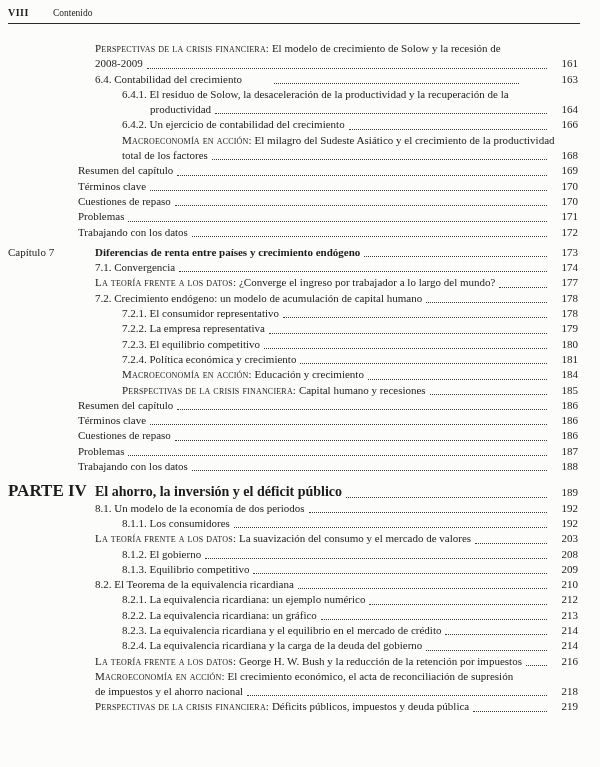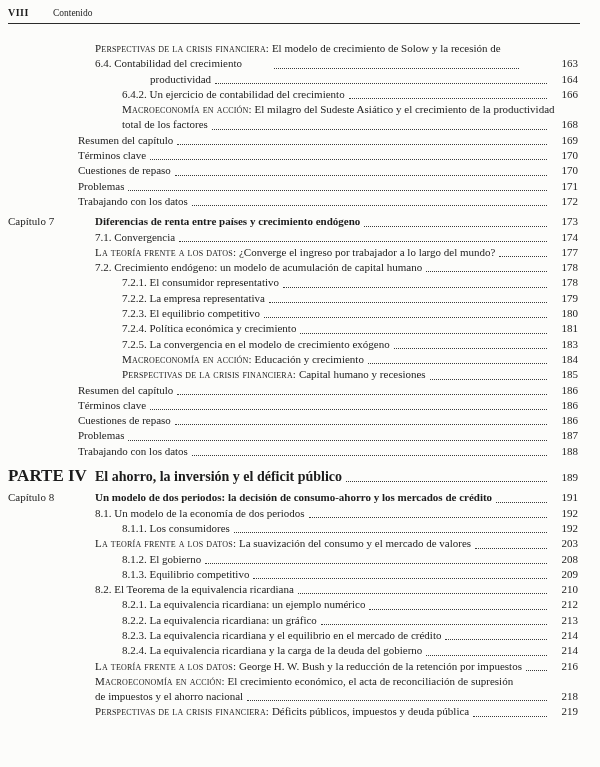--- a/index.html
+++ b/index.html
@@ -43,24 +43,32 @@
 <div class="sheet">
   <header class="running-head">
     <span class="folio">VIII</span>
     <span class="head-title">Contenido</span>
   </header>
   <hr class="head-rule">
   <main class="toc" id="toc">
       <div class="row" style="padding-left: 87px;">
         <span class="label"><span class="sc">Perspectivas de la crisis financiera:</span> El modelo de crecimiento de Solow y la recesión de</span>
       </div>
+      <div class="row" style="padding-left: 87px;">
+        <span class="label">2008-2009</span>
+        <span class="dots"></span>
+        <span class="pgnum">161</span>
+      </div>
       <div class="row" style="padding-left: 87px; gap: 28px;">
         <span class="label">6.4. Contabilidad del crecimiento</span>
         <span class="dots"></span>
         <span class="pgnum">163</span>
+      </div>
+      <div class="row" style="padding-left: 114px;">
+        <span class="label">6.4.1. El residuo de Solow, la desaceleración de la productividad y la recuperación de la</span>
       </div>
       <div class="row" style="padding-left: 142px; justify-content: space-between;">
         <span class="label">productividad</span>
         <span class="dots"></span>
         <span class="pgnum">164</span>
       </div>
       <div class="row" style="padding-left: 114px;">
         <span class="label">6.4.2. Un ejercicio de contabilidad del crecimiento</span>
         <span class="dots"></span>
         <span class="pgnum">166</span>
@@ -133,25 +141,20 @@
         <span class="label">7.2.3. El equilibrio competitivo</span>
         <span class="dots"></span>
         <span class="pgnum">180</span>
       </div>
       <div class="row" style="padding-left: 114px;">
         <span class="label">7.2.4. Política económica y crecimiento</span>
         <span class="dots"></span>
         <span class="pgnum">181</span>
       </div>
       <div class="row" style="padding-left: 114px;">
-        <span class="label">7.2.5. La convergencia en el modelo de crecimiento exógeno</span>
-        <span class="dots"></span>
-        <span class="pgnum">183</span>
-      </div>
-      <div class="row" style="padding-left: 114px;">
         <span class="label"><span class="sc">Macroeconomía en acción:</span> Educación y crecimiento</span>
         <span class="dots"></span>
         <span class="pgnum">184</span>
       </div>
       <div class="row" style="padding-left: 114px;">
         <span class="label"><span class="sc">Perspectivas de la crisis financiera:</span> Capital humano y recesiones</span>
         <span class="dots"></span>
         <span class="pgnum">185</span>
       </div>
       <div class="row" style="padding-left: 70px;">
@@ -177,26 +180,20 @@
       <div class="row" style="padding-left: 70px;">
         <span class="label">Trabajando con los datos</span>
         <span class="dots"></span>
         <span class="pgnum">188</span>
       </div>
       <div class="row head-row part-row">
         <span class="chlabel">PARTE IV</span>
         <span class="label title">El ahorro, la inversión y el déficit público</span>
         <span class="dots"></span>
         <span class="pgnum">189</span>
-      </div>
-      <div class="row head-row chapter-row">
-        <span class="chlabel">Capítulo 8</span>
-        <span class="label title">Un modelo de dos periodos: la decisión de consumo-ahorro y los mercados de crédito</span>
-        <span class="dots"></span>
-        <span class="pgnum">191</span>
       </div>
       <div class="row" style="padding-left: 87px;">
         <span class="label">8.1. Un modelo de la economía de dos periodos</span>
         <span class="dots"></span>
         <span class="pgnum">192</span>
       </div>
       <div class="row" style="padding-left: 114px;">
         <span class="label">8.1.1. Los consumidores</span>
         <span class="dots"></span>
         <span class="pgnum">192</span>

